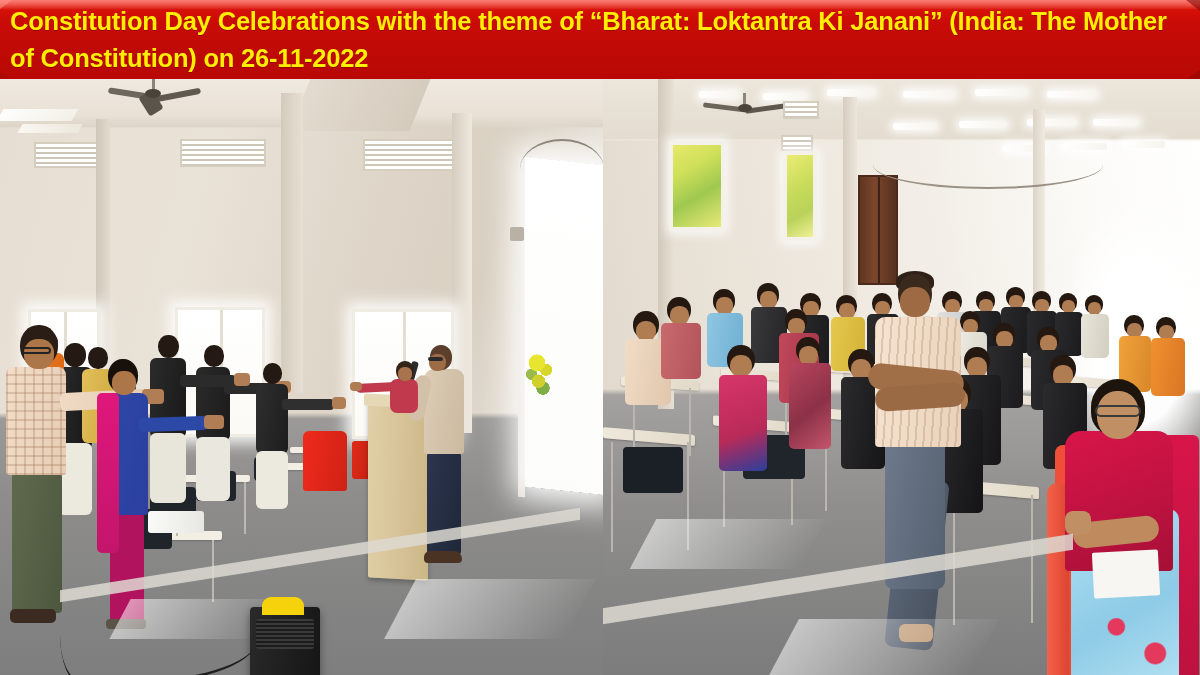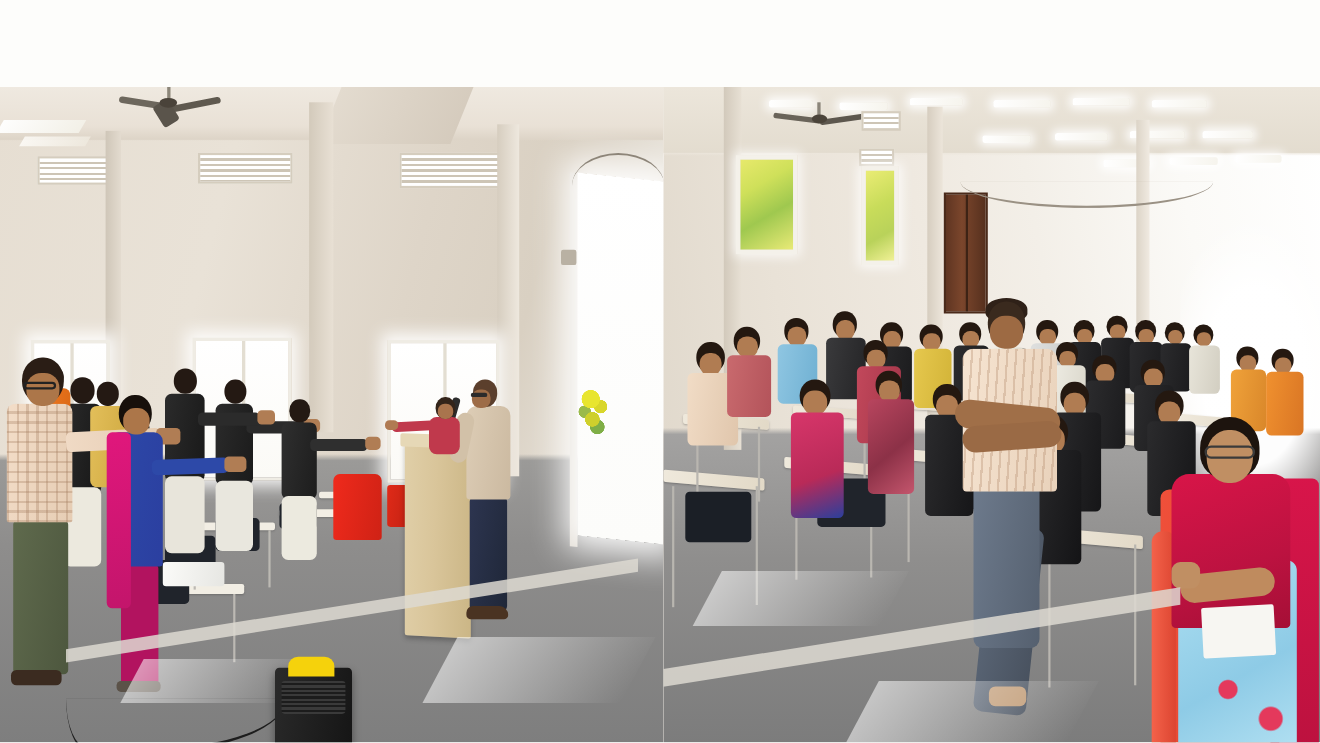--- a/index.html
+++ b/index.html
@@ -332,20 +332,28 @@
       background:linear-gradient(100deg,#fbfbf9,#e6e6e2); border-radius:3px;}
 
   
   .L-tbl{ position:absolute; background:#f2eee4; border-radius:2px; box-shadow:0 1px 2px rgba(0,0,0,.2);}
 </style>
 </head>
 <body>
 
 <div class="page">
 
+  <div class="banner">
+    <div class="banner-gloss"></div>
+    <div class="bevel-tl"></div>
+    <div class="bevel-tr"></div>
+    <div class="bevel-br"></div>
+    <div class="bevel-bl"></div>
+    <div class="banner-title">Constitution Day Celebrations with the theme of “Bharat: Loktantra Ki Janani” (India: The Mother of Constitution) on 26-11-2022</div>
+  </div>
 
   <div class="photos">
 
     <div class="photo photo-left">
       <div class="L-room"></div>
 
       <div class="o L-ceilbeam"></div>
       <div class="o L-fan-rod"></div>
       <div class="o L-fan-b1"></div>
       <div class="o L-fan-b2"></div>

